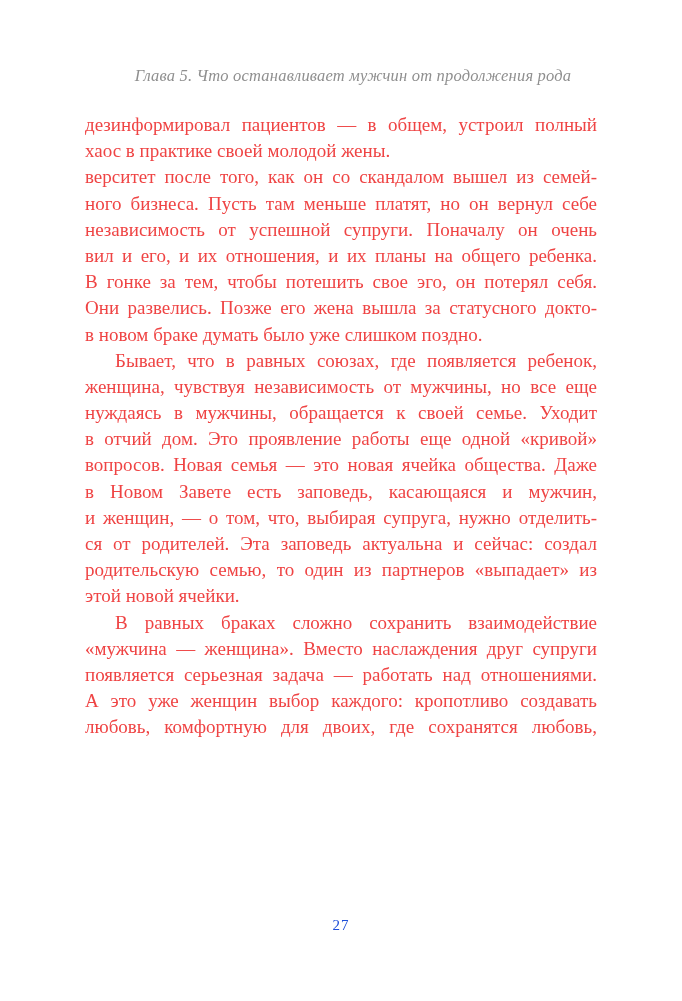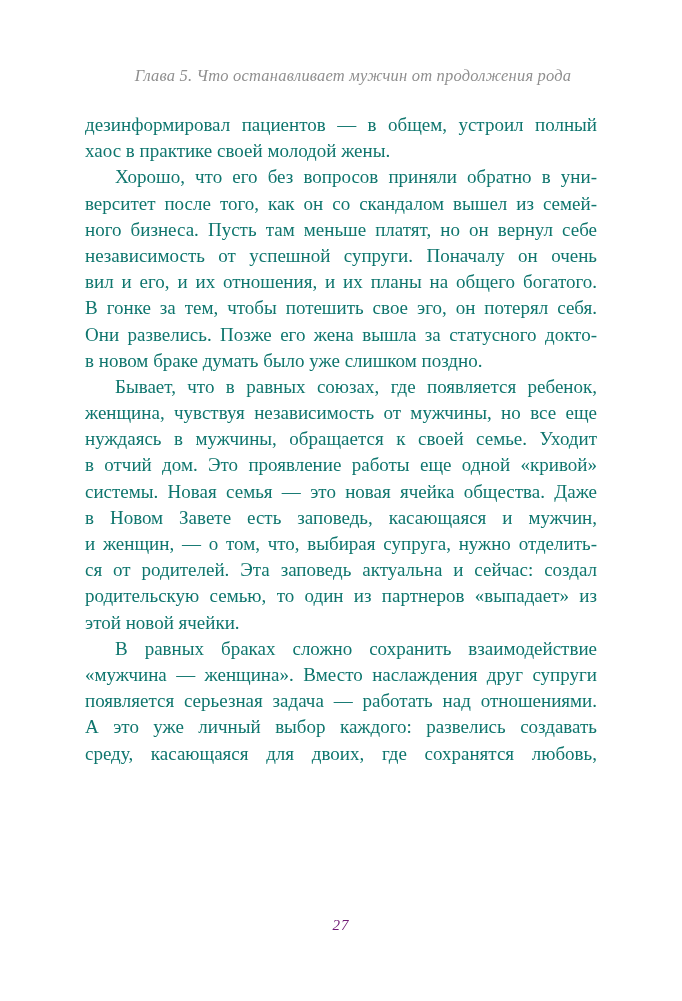--- a/index.html
+++ b/index.html
@@ -22,21 +22,21 @@
     font-size: 16.5px;
     letter-spacing: 0.2px;
     color: #8f8f8f;
   }
   .body-text {
     position: absolute;
     left: 85px;
     top: 112px;
     width: 512px;
     font-size: 19px;
-    color: #0f766e;
+    color: #ef4444;
   }
   .text-line {
     height: 26.2px;
     line-height: 26.2px;
     text-align: justify;
     text-align-last: left;
     white-space: normal;
     overflow: hidden;
   }
   .text-line.just {
@@ -46,52 +46,50 @@
     text-indent: 30px;
   }
   .page-number {
     position: absolute;
     top: 917px;
     left: 0;
     width: 100%;
     text-align: center;
     font-size: 15px;
     letter-spacing: 1px;
-    color: #701a75;
-    font-style: italic;
+    color: #1d4ed8;
   }
 </style>
 </head>
 <body>
 
 <div class="page">
   <div class="running-header">Глава 5. Что останавливает мужчин от продолжения рода</div>
 
   <div class="body-text" id="body-text">
       <div class="text-line just">дезинформировал пациентов — в общем, устроил полный</div>
       <div class="text-line">хаос в практике своей молодой жены.</div>
-      <div class="text-line just indent">Хорошо, что его без вопросов приняли обратно в уни-</div>
       <div class="text-line just">верситет после того, как он со скандалом вышел из семей-</div>
       <div class="text-line just">ного бизнеса. Пусть там меньше платят, но он вернул себе</div>
       <div class="text-line just">независимость от успешной супруги. Поначалу он очень</div>
-      <div class="text-line just">вил и его, и их отношения, и их планы на общего богатого.</div>
+      <div class="text-line just">вил и его, и их отношения, и их планы на общего ребенка.</div>
       <div class="text-line just">В гонке за тем, чтобы потешить свое эго, он потерял себя.</div>
       <div class="text-line just">Они развелись. Позже его жена вышла за статусного докто-</div>
       <div class="text-line">в новом браке думать было уже слишком поздно.</div>
       <div class="text-line just indent">Бывает, что в равных союзах, где появляется ребенок,</div>
       <div class="text-line just">женщина, чувствуя независимость от мужчины, но все еще</div>
       <div class="text-line just">нуждаясь в мужчины, обращается к своей семье. Уходит</div>
       <div class="text-line just">в отчий дом. Это проявление работы еще одной «кривой»</div>
-      <div class="text-line just">системы. Новая семья — это новая ячейка общества. Даже</div>
+      <div class="text-line just">вопросов. Новая семья — это новая ячейка общества. Даже</div>
       <div class="text-line just">в Новом Завете есть заповедь, касающаяся и мужчин,</div>
       <div class="text-line just">и женщин, — о том, что, выбирая супруга, нужно отделить-</div>
       <div class="text-line just">ся от родителей. Эта заповедь актуальна и сейчас: создал</div>
       <div class="text-line just">родительскую семью, то один из партнеров «выпадает» из</div>
       <div class="text-line">этой новой ячейки.</div>
       <div class="text-line just indent">В равных браках сложно сохранить взаимодействие</div>
       <div class="text-line just">«мужчина — женщина». Вместо наслаждения друг супруги</div>
       <div class="text-line just">появляется серьезная задача — работать над отношениями.</div>
-      <div class="text-line just">А это уже личный выбор каждого: развелись создавать</div>
-      <div class="text-line just">среду, касающаяся для двоих, где сохранятся любовь,</div>
+      <div class="text-line just">А это уже женщин выбор каждого: кропотливо создавать</div>
+      <div class="text-line just">любовь, комфортную для двоих, где сохранятся любовь,</div>
     </div>
 
   <div class="page-number">27</div>
 </div>
 
 </body></html>

